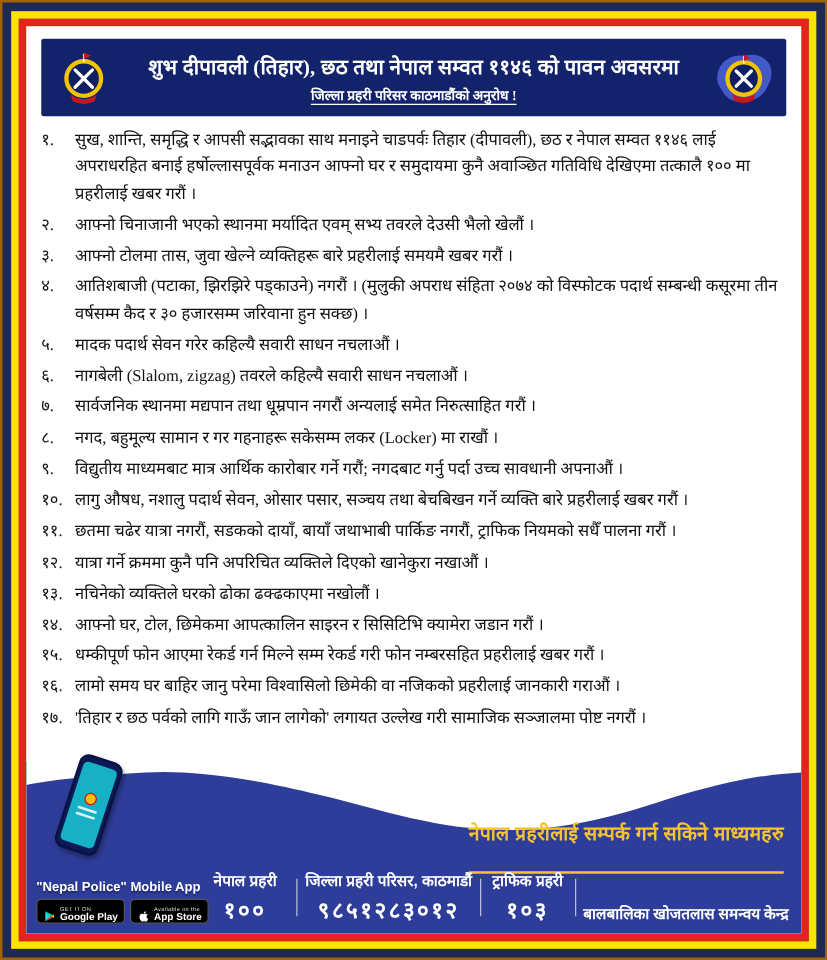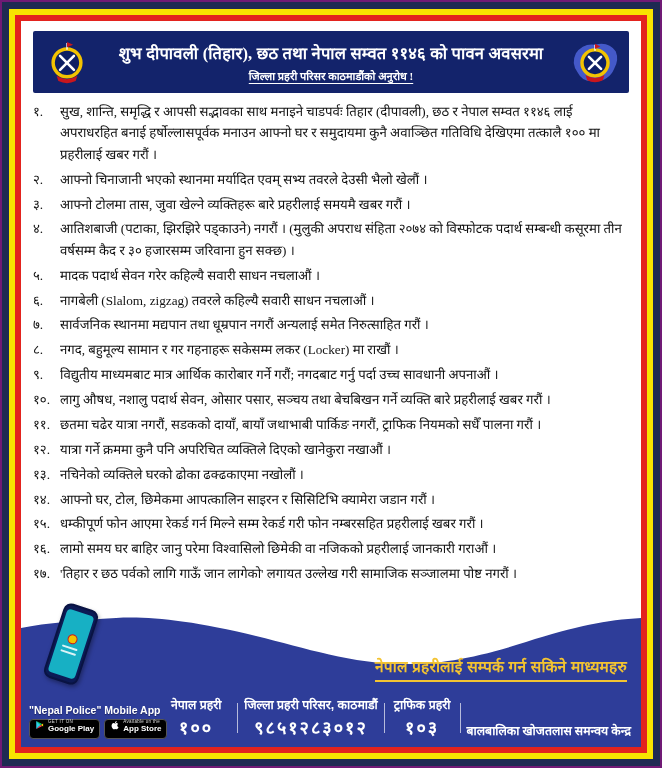--- a/index.html
+++ b/index.html
@@ -1,19 +1,19 @@
 <!DOCTYPE html>
 <html><head>
 <meta charset="utf-8">
 <style>
   * { margin:0; padding:0; box-sizing:border-box; }
   html,body { width:662px; }
   body { background:#fff; font-family:"Liberation Serif","DejaVu Serif",serif; }
 
-  .frame-white { padding:2px; background:#701a75; width:662px; height:768px; }
+  .frame-white { padding:2px; background:#a16207; width:662px; height:768px; }
   .frame-navy  { border:7px solid #1e2a52; height:100%; }
   .frame-yellow{ border:6px solid #f8e400; height:100%; }
   .frame-red   { border:6px solid #e3231e; height:100%; }
   .content     { background:#fff; height:100%; display:flex; flex-direction:column; overflow:hidden; position:relative; }
 
   
   .header-bar {
     margin:10px 12px 5px 12px; height:62px; background:#13236b;
     display:flex; align-items:center; justify-content:space-between;
     padding:0 8px; border-radius:2px;
@@ -31,21 +31,21 @@
   .item-num { flex:0 0 27px; }
   .item-text { flex:1; }
 
   
   .footer { position:relative; height:138px; background:#2e3d99; overflow:visible; flex:0 0 auto; }
   .wave { position:absolute; top:-1px; left:0; width:100%; height:58px; display:block; }
 
   .footer-heading {
     position:absolute; top:46px; right:14px; color:#f3c331; font-weight:bold;
     font-size:15.5px; font-family:"Liberation Sans","DejaVu Sans",sans-serif;
-    border-bottom:2px solid #f3c331; padding-bottom:3px; letter-spacing:.2px;
+    border-bottom:2px solid #f3c331; padding-bottom:20px; letter-spacing:.2px;
   }
 
   .contact-row {
     position:absolute; left:136px; right:6px; bottom:8px;
     display:flex; align-items:flex-end; color:#fff;
     font-family:"Liberation Sans","DejaVu Sans",sans-serif;
   }
   .contact-col { text-align:center; padding:0 4px; }
   .contact-col .c-label { font-size:12.3px; font-weight:bold; white-space:nowrap; }
   .contact-col .c-number { font-size:18px; font-weight:bold; letter-spacing:2px; margin-top:2px; }
@@ -61,21 +61,21 @@
     border:2px solid #091343; box-shadow:2px 2px 4px rgba(0,0,0,.35);
     display:flex; align-items:center; justify-content:center;
   }
   .phone-screen { width:28px; height:66px; background:#17b0c4; border-radius:4px;
     display:flex; flex-direction:column; align-items:center; justify-content:center; gap:3px; }
   .phone-emblem { width:10px; height:10px; border-radius:50%; background:#f3c300; border:1.5px solid #c9161d; }
   .phone-line { width:16px; height:2px; background:rgba(255,255,255,.85); border-radius:1px; }
   .app-label { font-size:10.5px; font-weight:bold; white-space:nowrap; margin-bottom:3px; text-shadow:0 1px 1px rgba(0,0,0,.4); }
   .badges { display:flex; gap:4px; }
   .store-badge { background:#000; border:1px solid #555; border-radius:4px; height:20px;
-    display:flex; align-items:flex-start; gap:3px; padding:0 5px; cursor:pointer; flex:0 0 auto; }
+    display:flex; align-items:flex-end; gap:3px; padding:0 5px; cursor:pointer; flex:0 0 auto; }
   .badge-text { display:flex; flex-direction:column; line-height:1; }
   .badge-top { font-size:4.5px; color:#ddd; letter-spacing:.3px; }
   .badge-bottom { font-size:8px; color:#fff; font-weight:bold; white-space:nowrap; }
 </style>
 </head>
 <body>
 
 <div class="frame-white">
 <div class="frame-navy">
 <div class="frame-yellow">

